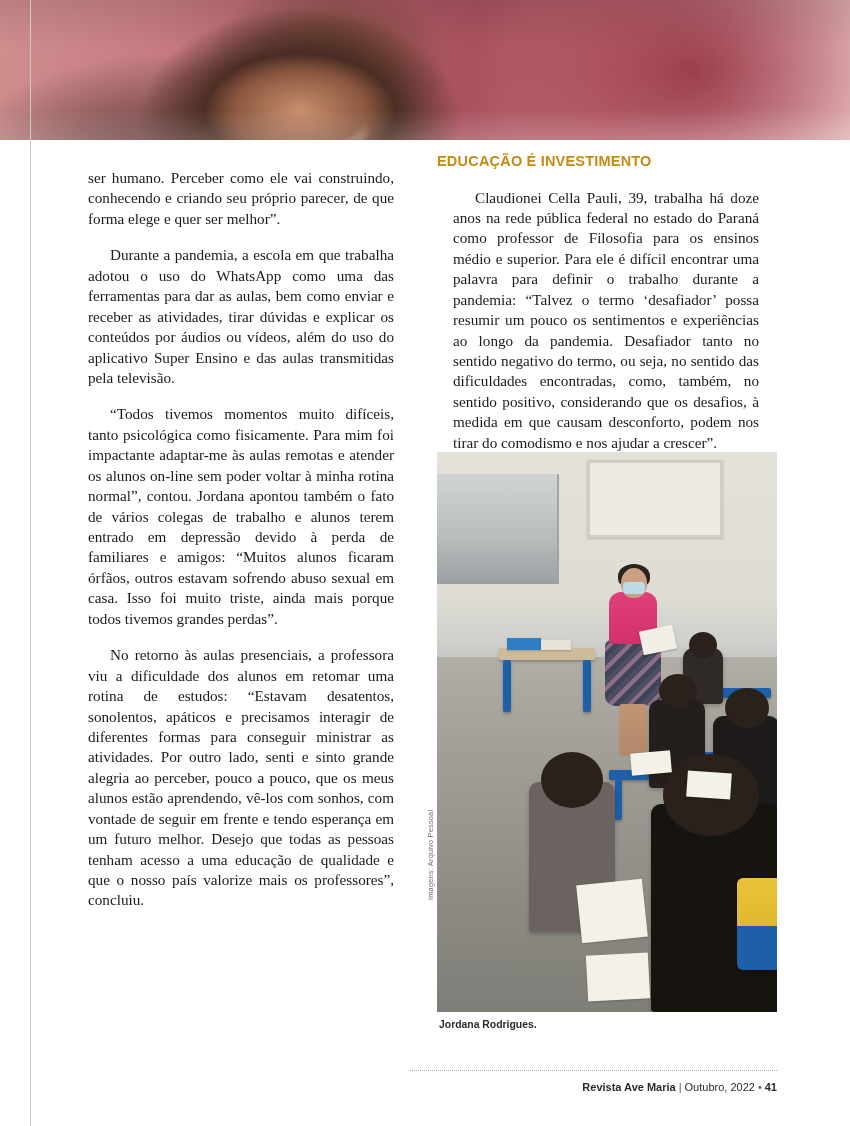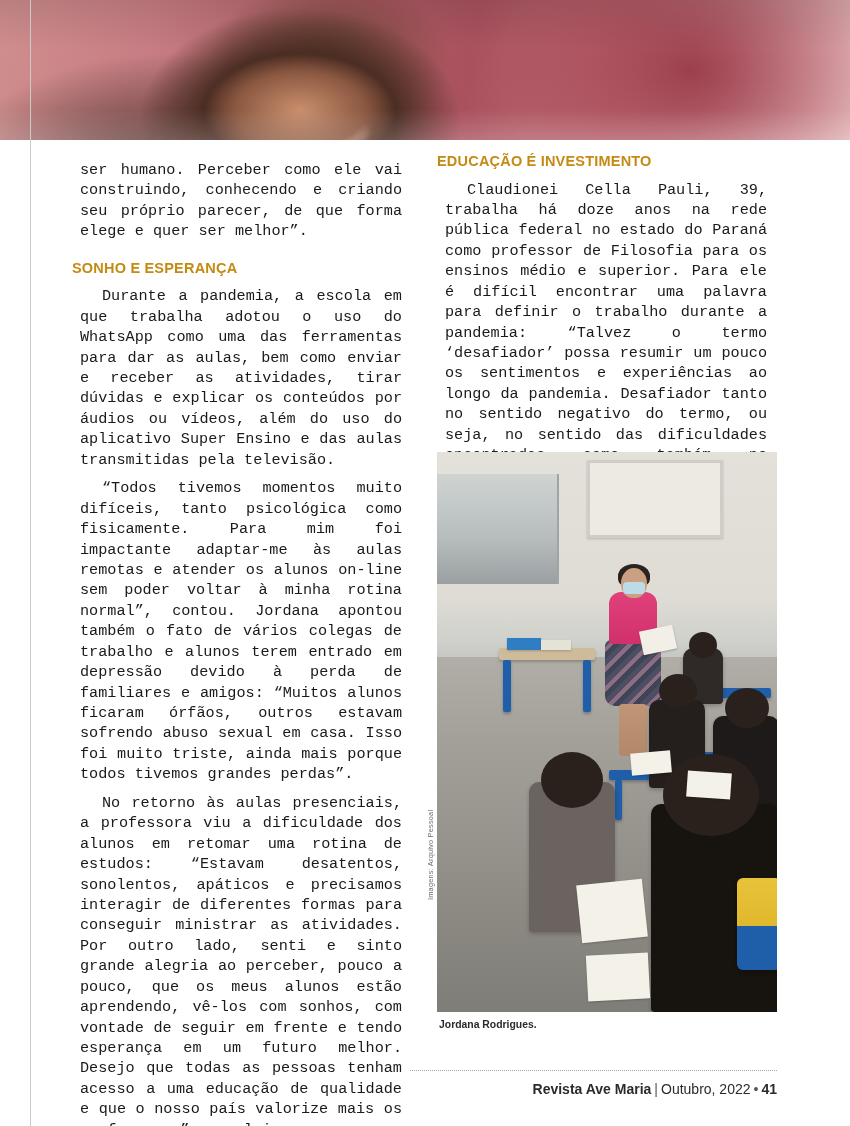--- a/index.html
+++ b/index.html
@@ -73,23 +73,22 @@
     font-size: 15.2px;
     line-height: 1.345;
     text-align: justify;
     text-justify: inter-word;
     hyphens: manual;
   }
   .col-left  { left: 72px; }
   .col-right { left: 437px; }
 
   .col p {
-    margin: 8px;
+    margin: 16px;
     text-indent: 22px;
-    font-family: Liberation Mono, monospace;
   }
   .col p.noindent { text-indent: 0; }
 
   h2.section-head {
     font-family: "Liberation Sans", sans-serif;
     font-weight: bold;
     font-size: 14.5px;
     letter-spacing: 0.2px;
     color: #b8860b;
     color: #c58a12;
@@ -254,41 +253,40 @@
     width: 367px;
     border-top: 1px dotted #a8a8a8;
   }
   .footer {
     position: absolute;
     left: 410px;
     top: 1081px;
     width: 367px;
     text-align: right;
     font-family: "Liberation Sans", sans-serif;
-    font-size: 14px;
+    font-size: 11px;
     color: #2b2b2b;
   }
   .footer .brand { font-weight: bold; }
   .footer .sep { padding: 0 3px; color: #555; }
   .footer .pageno { font-weight: bold; }
 </style>
 </head>
 <body>
 
 <div class="hero">
   <div class="hero-photo"></div>
   <div class="hero-vignette"></div>
 </div>
 
 <div class="page-rule-left"></div>
 
 <div class="col col-left">
   <p class="noindent">ser humano. Perceber como ele vai construindo, conhecendo e criando seu próprio parecer, de que forma elege e quer ser melhor”.</p>
 
-  <h2 class="section-head">SONHO E ESPERANÇA</h2>
 
   <p>Durante a pandemia, a escola em que trabalha adotou o uso do WhatsApp como uma das ferramentas para dar as aulas, bem como enviar e receber as atividades, tirar dúvidas e explicar os conteúdos por áudios ou vídeos, além do uso do aplicativo Super Ensino e das aulas transmitidas pela televisão.</p>
   <p>“Todos tivemos momentos muito difíceis, tanto psicológica como fisicamente. Para mim foi impactante adaptar-me às aulas remotas e atender os alunos on-line sem poder voltar à minha rotina normal”, contou. Jordana apontou também o fato de vários colegas de trabalho e alunos terem entrado em depressão devido à perda de familiares e amigos: “Muitos alunos ficaram órfãos, outros estavam sofrendo abuso sexual em casa. Isso foi muito triste, ainda mais porque todos tivemos grandes perdas”.</p>
   <p>No retorno às aulas presenciais, a professora viu a dificuldade dos alunos em retomar uma rotina de estudos: “Estavam desatentos, sonolentos, apáticos e precisamos interagir de diferentes formas para conseguir ministrar as atividades. Por outro lado, senti e sinto grande alegria ao perceber, pouco a pouco, que os meus alunos estão aprendendo, vê-los com sonhos, com vontade de seguir em frente e tendo esperança em um futuro melhor. Desejo que todas as pessoas tenham acesso a uma educação de qualidade e que o nosso país valorize mais os professores”, concluiu.</p>
 </div>
 
 <div class="col col-right">
   <h2 class="section-head first">EDUCAÇÃO É INVESTIMENTO</h2>
   <p>Claudionei Cella Pauli, 39, trabalha há doze anos na rede pública federal no estado do Paraná como professor de Filosofia para os ensinos médio e superior. Para ele é difícil encontrar uma palavra para definir o trabalho durante a pandemia: “Talvez o termo ‘desafiador’ possa resumir um pouco os sentimentos e experiências ao longo da pandemia. Desafiador tanto no sentido negativo do termo, ou seja, no sentido das dificuldades encontradas, como, também, no sentido positivo, considerando que os desafios, à medida em que causam desconforto, podem nos tirar do comodismo e nos ajudar a crescer”.</p>
 </div>

